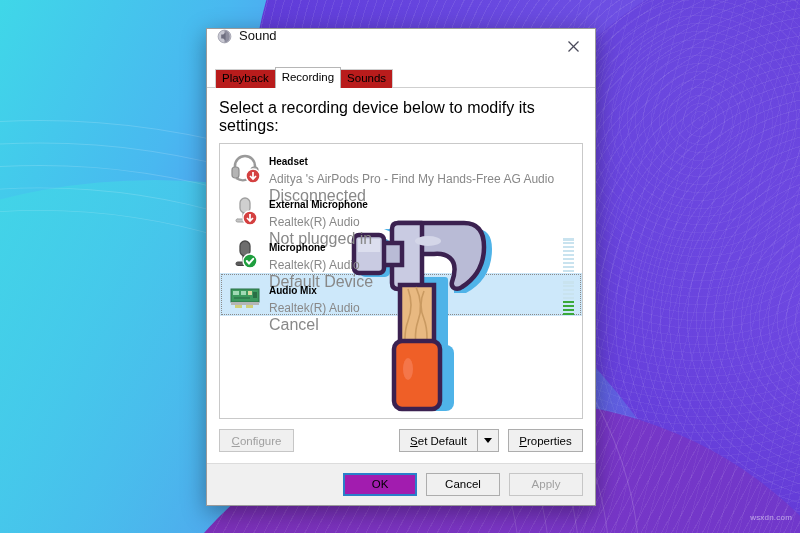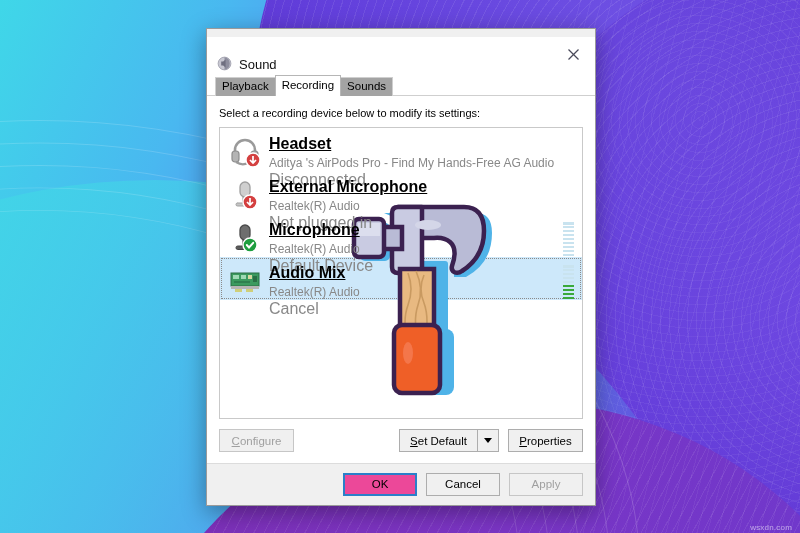--- a/index.html
+++ b/index.html
@@ -52,37 +52,37 @@
   .wp-arcs i{
     position:absolute;left:0;top:0;width:100%;height:100%;border-radius:50%;
     border:1px solid rgba(255,255,255,0.16);
     box-sizing:border-box;
   }
   .wp-vstripes{
     position:absolute;right:0;top:0;width:230px;height:100%;
     background:repeating-linear-gradient(105deg, rgba(255,255,255,0.055) 0 1px, rgba(255,255,255,0) 1px 10px);
   }
   .watermark{
-    position:absolute;right:8px;bottom:1px;
+    position:absolute;right:8px;bottom:11px;
     font-size:8px;color:rgba(255,255,255,0.55);
     letter-spacing:.2px;font-family:"Liberation Sans",sans-serif;margin-top:24px;
   }
 
   
   #sound-dialog{
     position:absolute;left:206px;top:28px;width:390px;height:478px;
     background:#f0f0f0;
     border:1px solid #9a9a9a;
     box-shadow:0 6px 22px rgba(0,0,0,0.35);
     box-sizing:border-box;
     display:flex;flex-direction:column;
   }
   .titlebar{
     height:34px;background:#ffffff;position:relative;flex:0 0 auto;
-    display:flex;align-items:flex-end;padding-left:10px;margin-top:8px;
+    display:flex;align-items:flex-start;padding-left:10px;
   }
   .titlebar .tb-icon{
     width:15px;height:15px;margin-right:7px;flex:0 0 auto;position:relative;
   }
   .tb-icon svg{display:block;}
   .titlebar .tb-title{font-size:13px;color:#111;line-height:1;}
   .tb-close{
     position:absolute;right:0;top:0;width:44px;height:34px;
     display:flex;align-items:center;justify-content:center;cursor:default;
   }
@@ -92,53 +92,53 @@
     flex:1 1 auto;background:#ffffff;position:relative;
     display:flex;flex-direction:column;
   }
   
   .tabstrip{
     height:20px;margin:5px 0 0 8px;display:flex;align-items:flex-end;
     position:relative;z-index:2;
   }
   .tab{
     font-size:11.5px;color:#000;padding:2px 6px 3px 6px;line-height:1.15;
-    background:#a3a3a3;border:1px solid #cfcfcf;border-bottom:none;
+    background:#b91c1c;border:1px solid #cfcfcf;border-bottom:none;
     margin-right:-1px;cursor:default;box-sizing:border-box;height:19px;
   }
   .tab.active{
     background:#ffffff;border-color:#b6b6b6;height:21px;
     position:relative;z-index:3;padding-top:3px;text-align:right;
   }
   .tabpane{
     flex:1 1 auto;background:#ffffff;border-top:1px solid #cfcfcf;
     margin-top:-1px;position:relative;padding:0 12px;
     display:flex;flex-direction:column;
   }
-  .hint{font-size:11px;color:#000;margin:11px 0 8px 0;}
+  .hint{font-size:16px;color:#000;margin:11px 0 8px 0;}
 
   
   .device-list{
     flex:1 1 auto;border:1px solid #c9c9c9;background:#fff;
     position:relative;overflow:hidden;
     min-height:0;
   }
   .device-row{
     display:flex;align-items:flex-start;position:relative;
     padding:7px 8px 7px 9px;height:43px;box-sizing:border-box;
     background:transparent;cursor:default;
   }
   .device-row.selected{
     background:#cde8fa;
     outline:1px dotted #8a8a8a;outline-offset:-2px;
   }
   .dev-icon{width:32px;height:32px;flex:0 0 auto;margin-right:8px;position:relative;}
   .dev-icon svg{display:block;}
   .dev-text{flex:1 1 auto;min-width:0;position:relative;z-index:2;}
-  .dev-name{font-size:16px;color:#000;line-height:13px;font-weight:600;text-decoration:underline;}
+  .dev-name{font-size:10px;color:#000;line-height:13px;font-weight:600;}
   .dev-sub{font-size:12px;color:#888;line-height:13px;}
   .dev-state{font-size:16px;color:#888;line-height:13px;}
   .vu{
     width:11px;height:34px;flex:0 0 auto;margin-left:6px;margin-top:1px;
     display:flex;flex-direction:column-reverse;gap:1.5px;position:relative;z-index:2;
   }
   .vu i{display:block;height:3px;width:100%;background:#e6f1f5;}
   .vu i.on{background:#3aa93a;}
   .vu i.idle{background:#c9e3ef;}
 
@@ -152,21 +152,21 @@
     padding:10px 0 11px 0;
   }
   .btn{
     font-size:11.5px;color:#000;background:#f0f0f0;border:1px solid #adadad;
     height:23px;min-width:75px;padding:0 10px;box-sizing:border-box;
     display:inline-flex;align-items:center;justify-content:center;cursor:default;
     font-family:"Liberation Sans",sans-serif;
   }
   .btn u{text-decoration:underline;}
   .btn.disabled{color:#a0a0a0;border-color:#c6c6c6;background:#f0f0f0;}
-  .btn.default{border:2px solid #2a7fc9;background:#ec4899;}
+  .btn.default{border:2px solid #2a7fc9;background:#a21caf;}
   .split{display:inline-flex;}
   .split .btn{min-width:74px;}
   .split .drop{
     min-width:0;width:22px;padding:0;border-left:1px solid #adadad;
     margin-left:-1px;
   }
   .caret{width:0;height:0;border-left:4px solid transparent;border-right:4px solid transparent;border-top:5px solid #000;}
   .spacer{flex:1 1 auto;}
 
   .footer{

